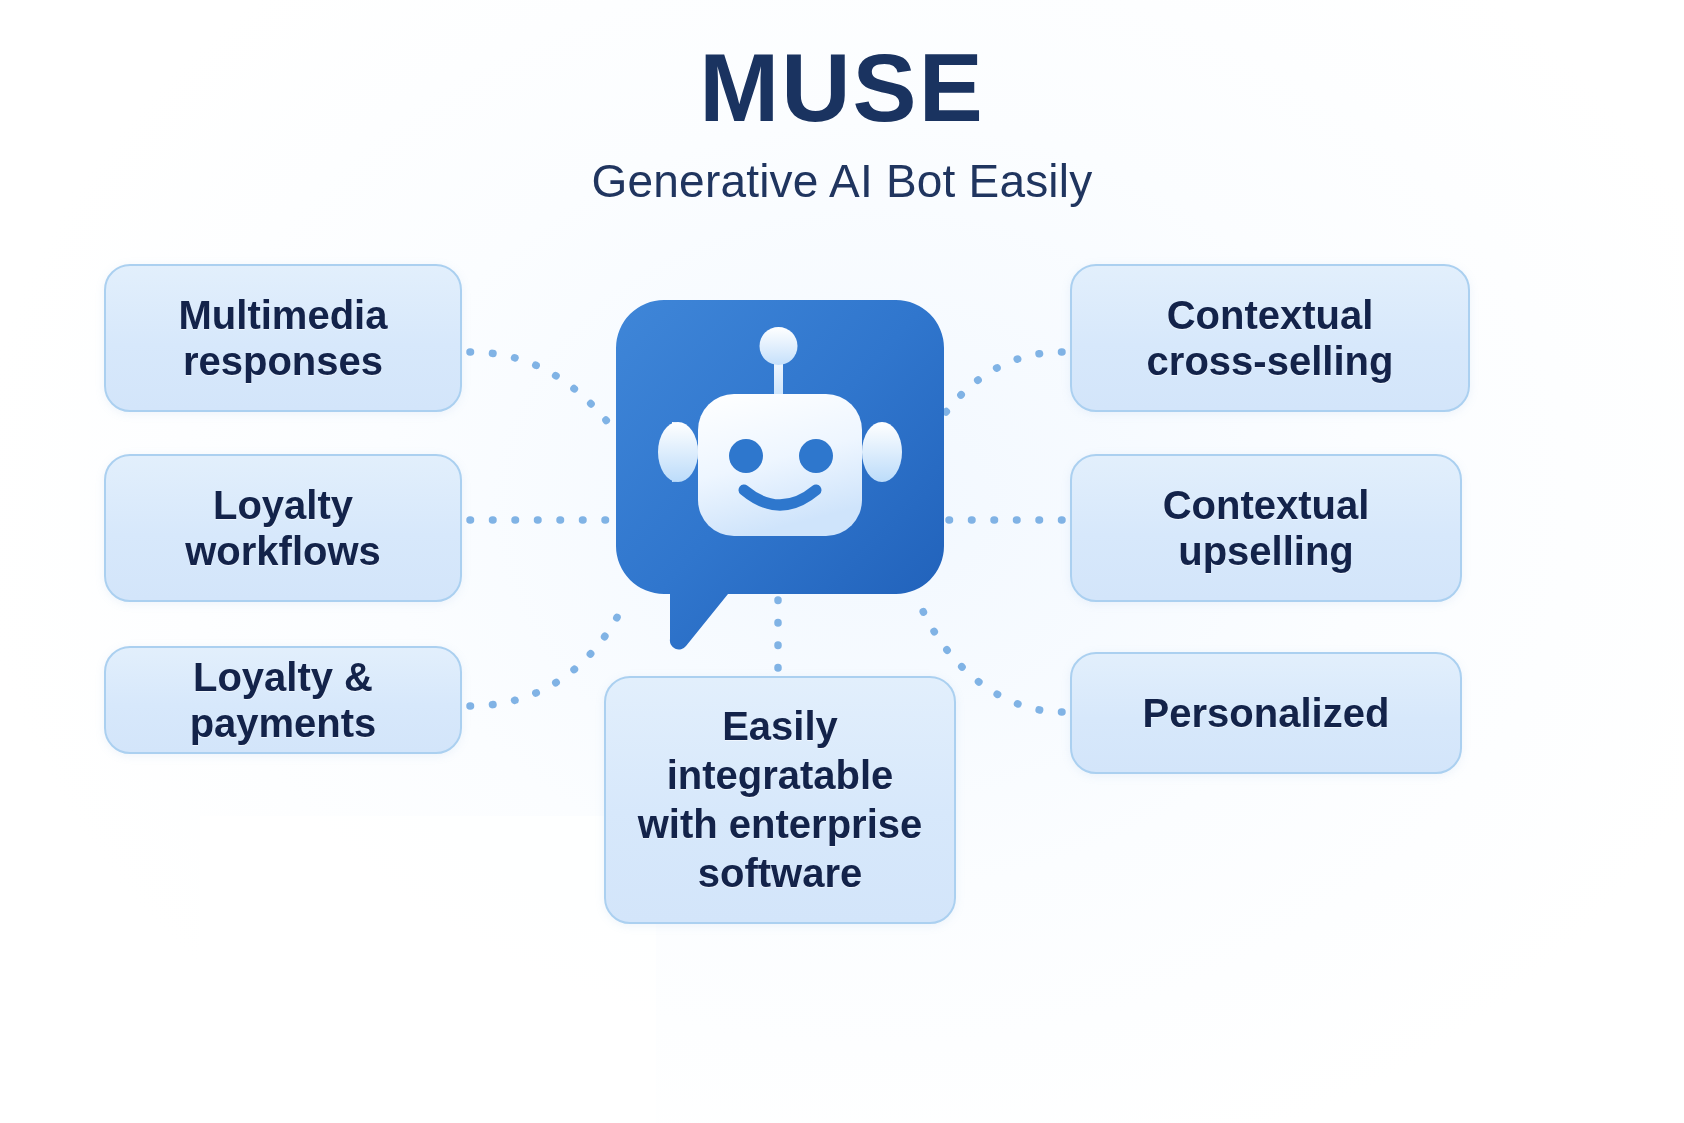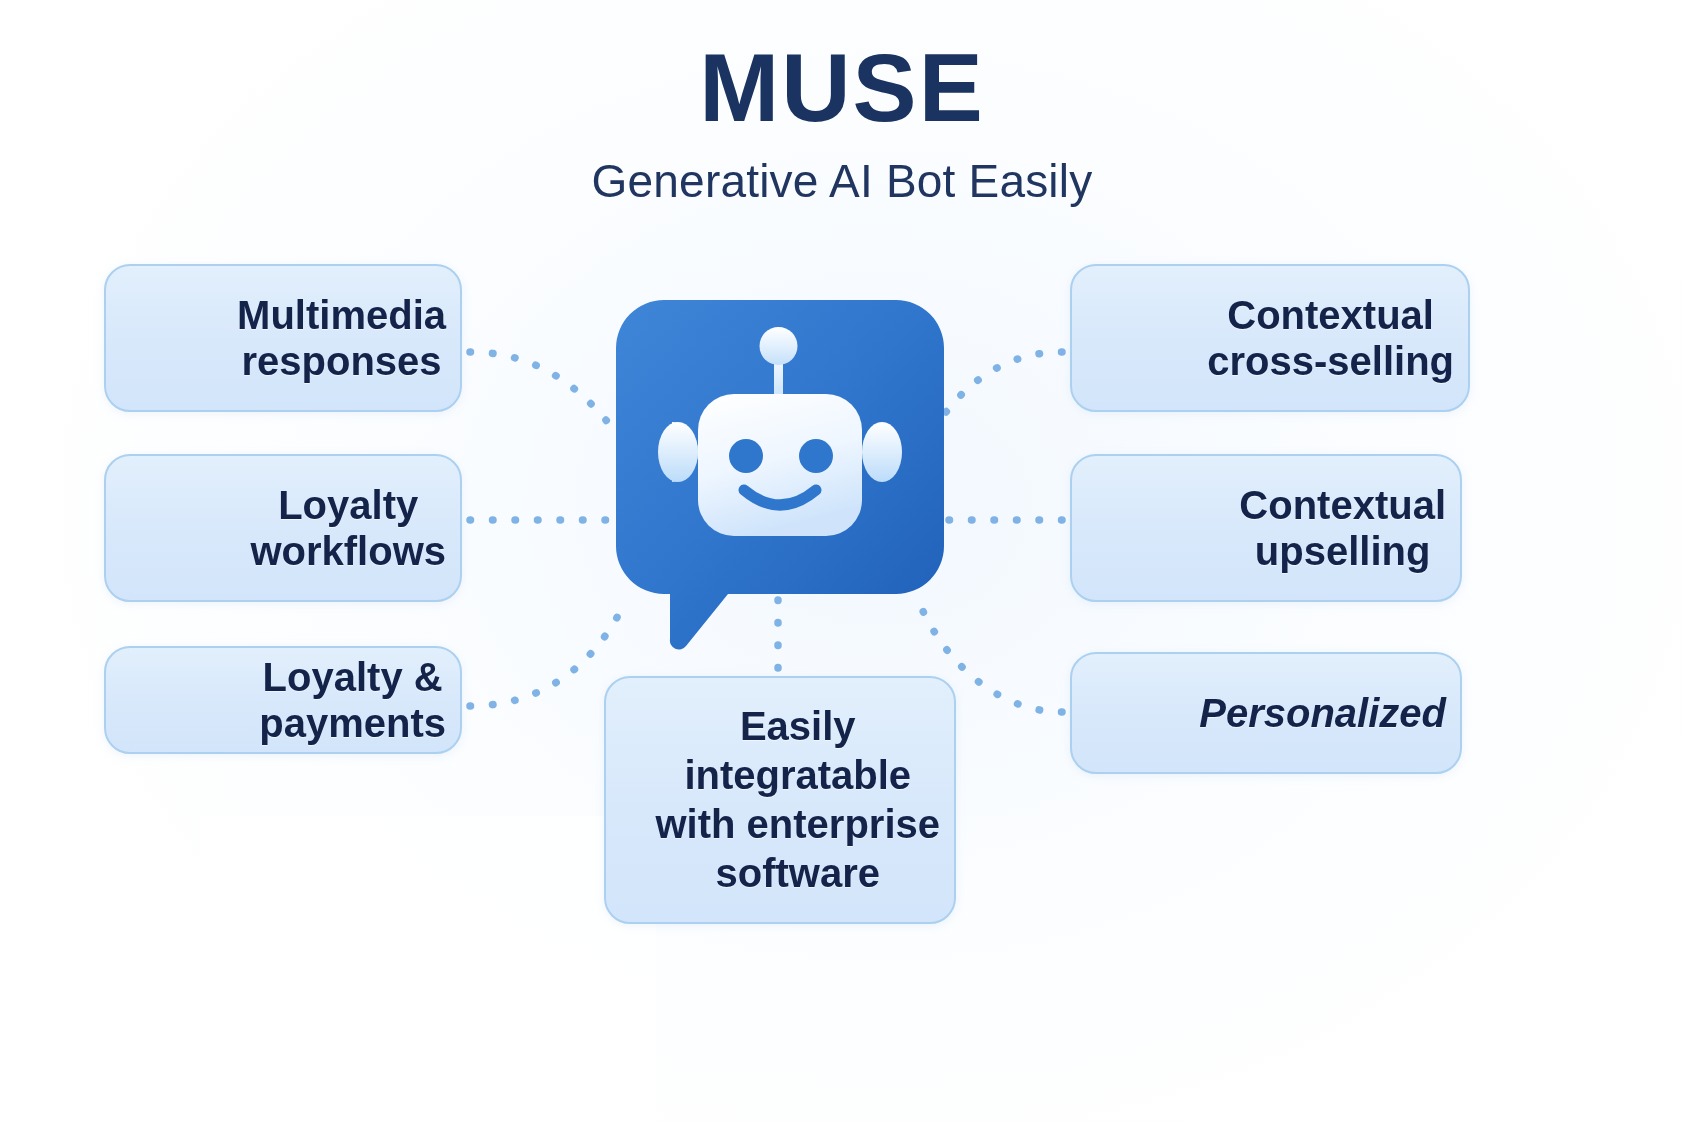--- a/index.html
+++ b/index.html
@@ -37,21 +37,21 @@
   }
 
   
   .card {
     position:absolute;
     background:linear-gradient(180deg, #e2effc 0%, #d7e8fb 55%, #d3e5fa 100%);
     border:2px solid #abd0f0;
     border-radius:26px;
     display:flex;
     align-items:center;
-    justify-content:flex-end;
+    justify-content:center;
     box-shadow:0 2px 10px rgba(130,170,215,0.13);
   }
   .card .label {
     font-size:40px;
     font-weight:700;
     color:#13234a;
     line-height:1.16;
     text-align:center;
     padding:0 14px;
     white-space:pre-line;
@@ -59,21 +59,21 @@
   }
 
   
   #card-multimedia { left:104px;  top:264px; width:358px; height:148px; }
   #card-workflows  { left:104px;  top:454px; width:358px; height:148px; }
   #card-loyalty    { left:104px;  top:646px; width:358px; height:108px; }
 
   
   #card-crosssell  { left:1070px; top:264px; width:400px; height:148px; }
   #card-upsell     { left:1070px; top:454px; width:392px; height:148px; }
-  #card-personal   { left:1070px; top:652px; width:392px; height:122px;font-style:italic; }
+  #card-personal   { left:1070px; top:652px; width:392px; height:122px; }
 
   
   #card-integrate  { left:604px;  top:676px; width:352px; height:248px; }
   #card-integrate .label { font-size:40px; line-height:1.22; }
 
   
   .connectors { position:absolute; inset:0; pointer-events:none; }
 
   
   .bot-wrap {

